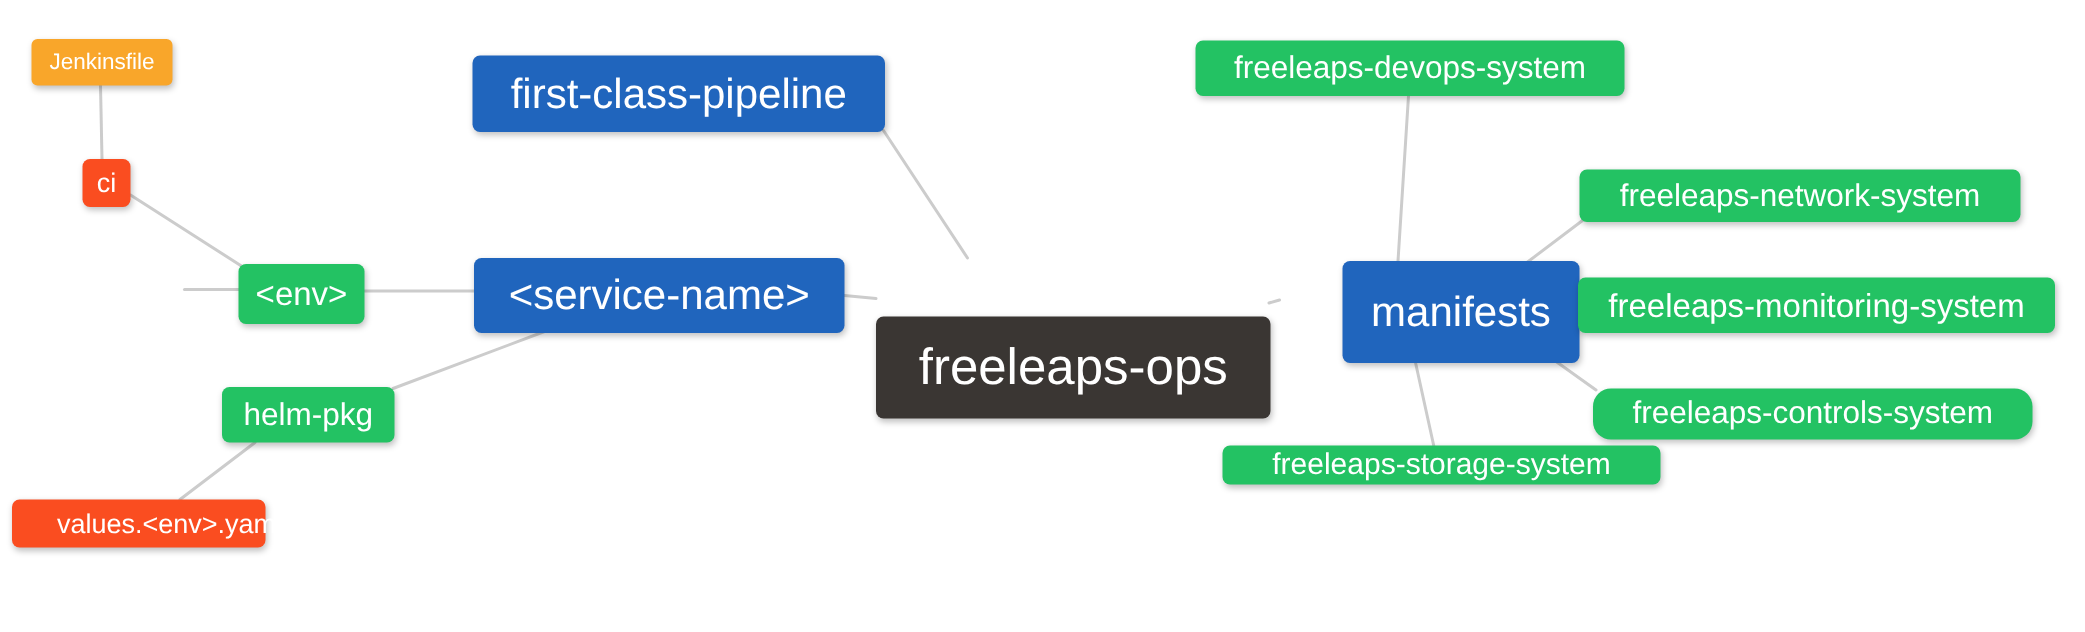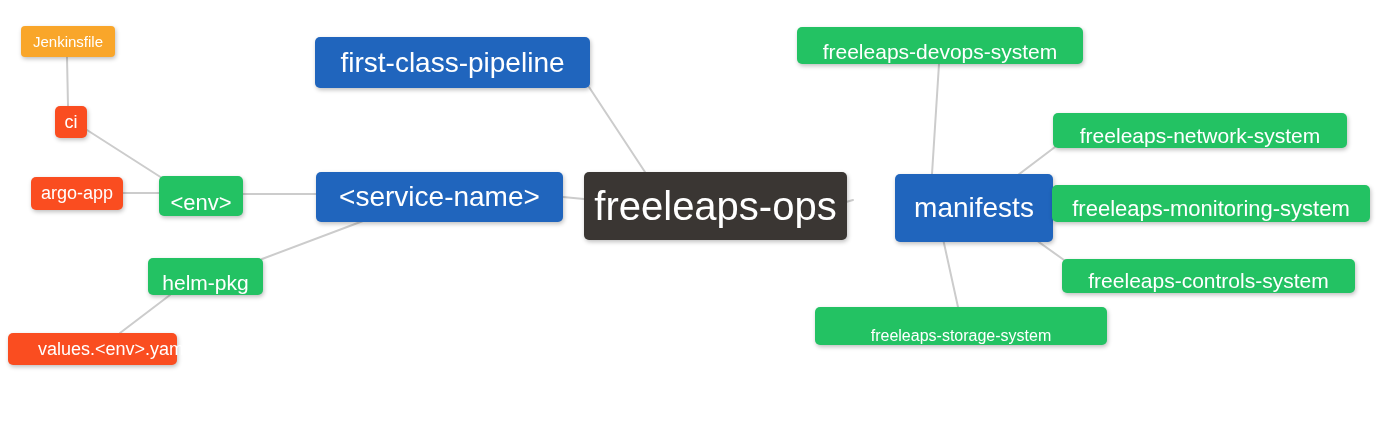--- a/index.html
+++ b/index.html
@@ -32,42 +32,42 @@
     display: flex;
     align-items: center;
     justify-content: center;
     color: #ffffff;
     border-radius: 5px;
     box-shadow: 1px 2px 4px rgba(0,0,0,0.25);
     white-space: nowrap;
     cursor: pointer;
     box-sizing: border-box;
   }
-  .node--root   { background: var(--root-color, #3a3633); font-size: 40px; }
+  .node--root   { background: var(--root-color, #3a3633); font-size: 34px; margin-top: 39px; }
   .node--branch { background: var(--branch-color, #2065bd); font-size: 28px; }
-  .node--leaf   { background: var(--leaf-color, #23c263); font-size: 21px; align-items: flex-end; }
+  .node--leaf   { background: var(--leaf-color, #23c263); font-size: 21px; }
   .node--detail { background: var(--detail-color, #fa4d20); font-size: 18px; }
   .node--file   { background: var(--file-color, #f9a62a); font-size: 15px; border-radius: 4px; text-align: right; }
 
   
   .pos-jenkinsfile { left: 21px;  top: 26px;  width: 94px;  height: 31px; }
   .pos-ci          { left: 55px;  top: 106px; width: 32px;  height: 32px; font-size: 18px; }
   .pos-argo-app    { left: 31px;  top: 177px; width: 92px;  height: 33px; }
   .pos-env         { left: 159px; top: 176px; width: 84px;  height: 40px; font-size: 22px; }
   .pos-helm-pkg    { left: 148px; top: 258px; width: 115px; height: 37px; }
   .pos-values      { left: 8px;   top: 333px; width: 169px; height: 32px; padding-left: 41px; }
   .pos-pipeline    { left: 315px; top: 37px;  width: 275px; height: 51px; align-items: center; }
   .pos-service     { left: 316px; top: 172px; width: 247px; height: 50px; }
   .pos-ops         { left: 584px; top: 172px; width: 263px; height: 68px; }
   .pos-manifests   { left: 852px; top: 174px; width: 158px; height: 68px; margin-left: 43px; }
   .pos-devops      { left: 797px; top: 27px;  width: 286px; height: 37px; }
   .pos-network     { left: 1053px; top: 113px; width: 294px; height: 35px; }
   .pos-monitoring  { left: 1052px; top: 185px; width: 318px; height: 37px; font-size: 22px; }
-  .pos-controls    { left: 1062px; top: 259px; width: 293px; height: 34px; }
-  .pos-storage     { left: 815px; top: 307px; width: 292px; height: 38px; font-size: 16px; }
+  .pos-controls    { left: 1062px; top: 259px; width: 293px; height: 34px; border-radius: 12px; }
+  .pos-storage     { left: 815px; top: 297px; width: 292px; height: 26px; font-size: 20px; }
 </style>
 </head>
 <body>
 
 <div class="canvas">
 
   <svg class="edges-svg" viewBox="0 0 1390 421" aria-hidden="true">
     <line x1="67" y1="57" x2="68" y2="106"></line>
     <line x1="87" y1="130" x2="162" y2="178"></line>
     <line x1="123" y1="193" x2="159" y2="193"></line>
@@ -85,23 +85,20 @@
   </svg>
 
   <div class="node node--file pos-jenkinsfile">
     <span>Jenkinsfile</span>
   </div>
 
   <div class="node node--detail pos-ci">
     <span>ci</span>
   </div>
 
-  <div class="node node--detail pos-argo-app">
-    <span>argo-app</span>
-  </div>
 
   <div class="node node--leaf pos-env">
     <span>&lt;env&gt;</span>
   </div>
 
   <div class="node node--leaf pos-helm-pkg">
     <span>helm-pkg</span>
   </div>
 
   <div class="node node--detail pos-values">

